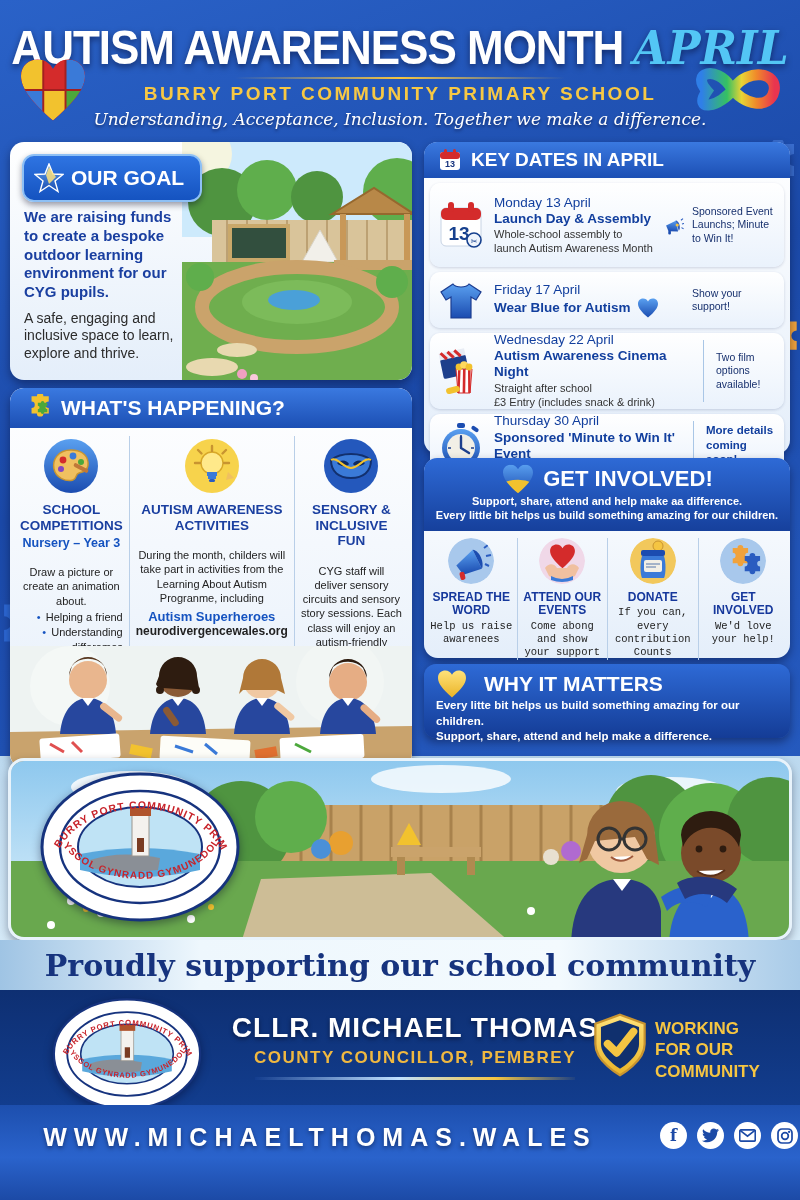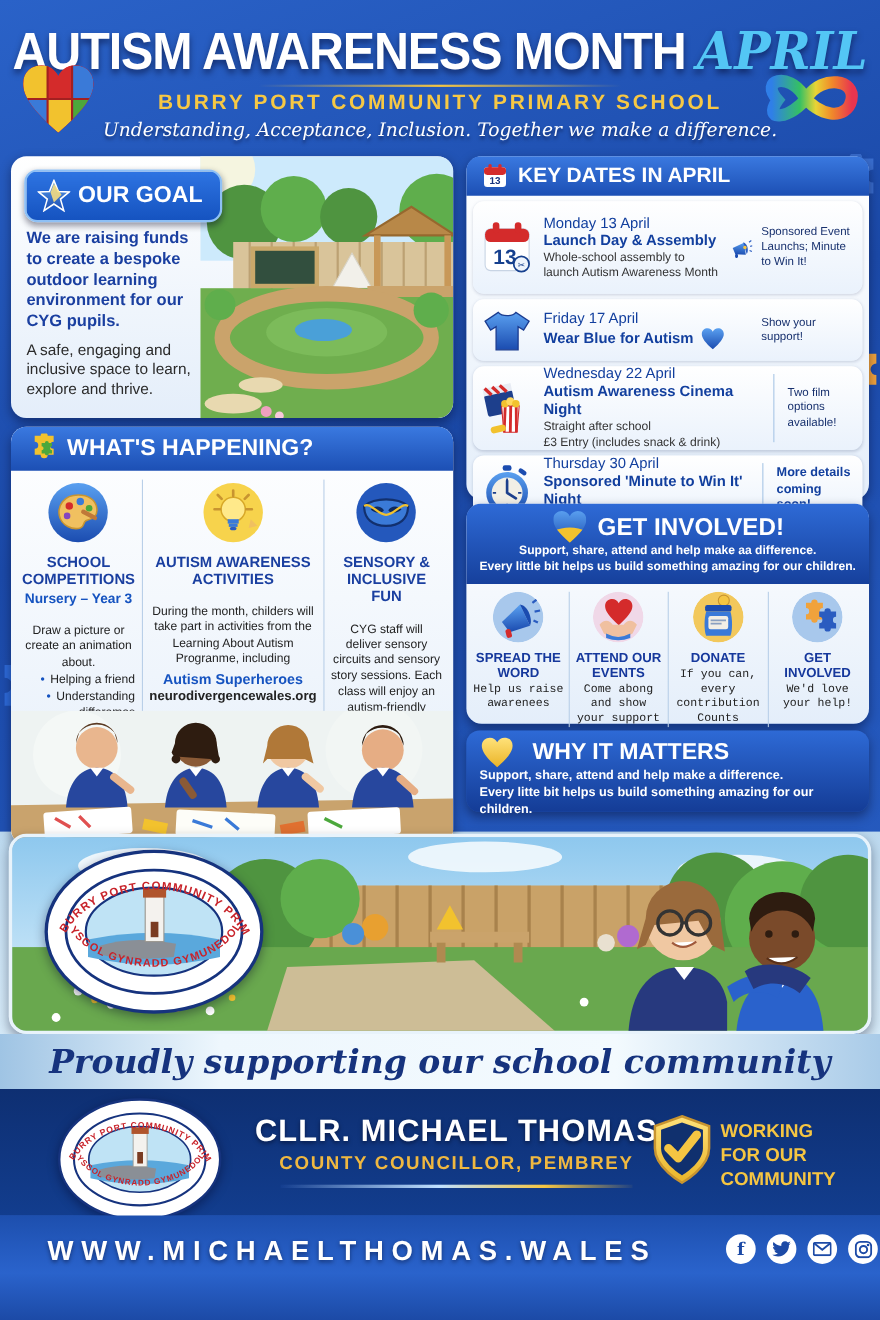--- a/index.html
+++ b/index.html
@@ -98,21 +98,21 @@
 
   
   .band { left:8px; top:758px; width:784px; height:182px; border-radius:16px; overflow:hidden;
     box-shadow:0 4px 10px rgba(0,0,25,.35); border:3px solid #e8f3fb; }
   .light-zone { left:0; top:756px; width:800px; height:234px; background:linear-gradient(180deg,#bcd9ef,#dceefa); z-index:-1; }
 
   
   .banner { left:0; top:940px; width:800px; height:50px;
     background:linear-gradient(90deg,#9fc4e4,#eef7fd 25%,#f3fafe 70%,#a9cbe8); display:flex;
     align-items:center; justify-content:center; }
-  .banner-text { font-family:"DejaVu Serif", serif; font-style:italic; font-weight:700;
+  .banner-text { font-family:"DejaVu Serif", serif; font-weight:700;
     font-size:30px; color:#16337e; }
 
   
   .footer { left:0; top:990px; width:800px; height:115px;
     background:linear-gradient(180deg,#0e2f72,#123d8e); }
   .foot-name { position:absolute; left:215px; top:1012px; width:400px; text-align:center; }
   .foot-name .name { font-size:28px; font-weight:800; color:#fff; letter-spacing:1px;
     text-shadow:0 2px 4px rgba(0,0,20,.5); }
   .foot-name .role { font-size:17px; font-weight:700; color:#f0b840; letter-spacing:1.5px; margin-top:4px; }
   .foot-rule { margin:9px auto 0 auto; width:320px; height:3px;
@@ -359,21 +359,21 @@
         <rect x="18" y="2" width="8" height="5" rx="2" fill="#1b4cb0"></rect>
         <rect x="32" y="6" width="8" height="4" rx="2" fill="#1b4cb0" transform="rotate(35 36 8)"></rect>
         <circle cx="22" cy="27" r="19" fill="url(#blueG)"></circle>
         <circle cx="22" cy="27" r="14" fill="#f2efe6"></circle>
         <path d="M22,27 L22,16 M22,27 L30,32" stroke="#1d3f8c" stroke-width="2.4" stroke-linecap="round"></path>
         <path d="M22,14 v3 M22,37 v3 M9,27 h3 M32,27 h3" stroke="#1d3f8c" stroke-width="1.6"></path>
       </svg>
     </div>
     <div class="date-main">
       <div class="d-date">Thursday 30 April</div>
-      <div class="d-title">Sponsored 'Minute to Win It' Night</div>
+      <div class="d-title">Sponsored 'Minute to Win It' Event</div>
       <div class="d-desc">Let's finish the month strong!</div>
     </div>
     <div class="vdiv"></div>
     <div class="d-note bold" style="flex-basis:72px">More details coming soon!</div>
   </div>
 </div>
 
 <div class="card what-card">
   <div class="card-bar">
     <svg width="28" height="28" viewBox="0 0 52 52">
@@ -541,22 +541,22 @@
   </div>
 </div>
 
 <div class="abs why-card">
   <div class="why-title">
     <svg width="32" height="28" viewBox="0 0 50 46">
         <use href="#heartP" fill="url(#goldG)"></use>
       </svg>
     <span>WHY IT MATTERS</span>
   </div>
+  <div class="why-line">Every litte bit helps us build something amazing for our children.</div>
   <div class="why-line">Support, share, attend and help make a difference.</div>
-  <div class="why-line">Every litte bit helps us build something amazing for our children.</div>
 </div>
 
 <div class="abs light-zone"></div>
 <div class="abs band">
   <svg width="784" height="182" viewBox="0 0 784 182">
     <defs>
       <linearGradient id="skyG" x1="0" y1="0" x2="0" y2="1">
         <stop offset="0" stop-color="#8ec8ee"></stop>
           <stop offset="1" stop-color="#e2f3fc"></stop>
       </linearGradient>

